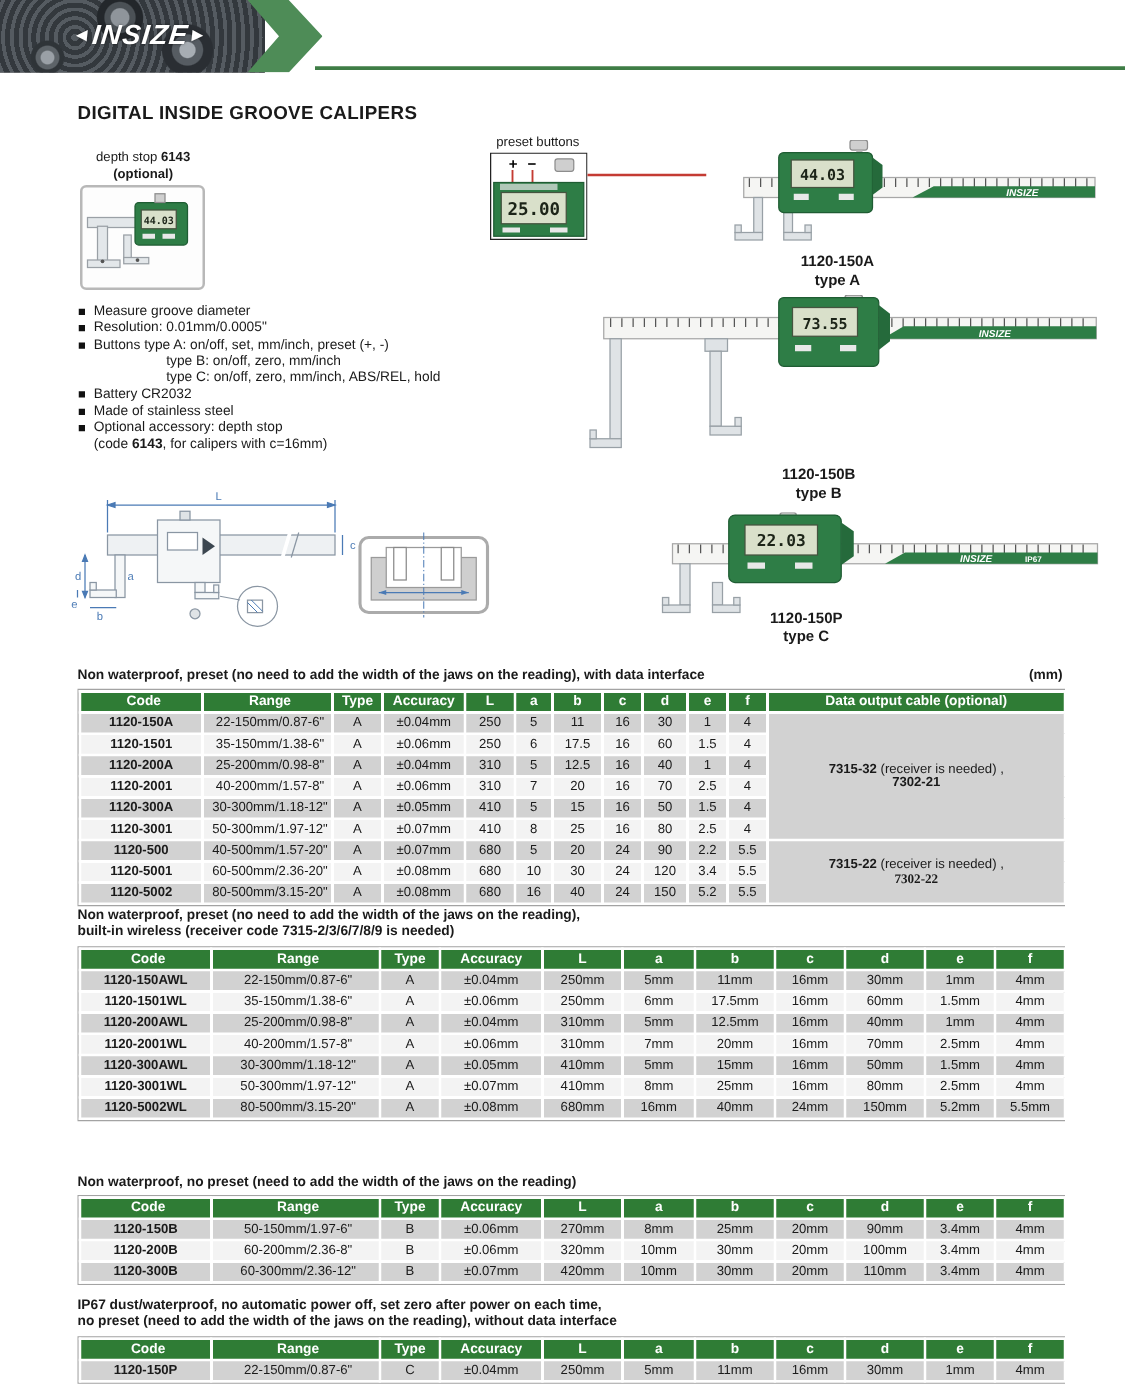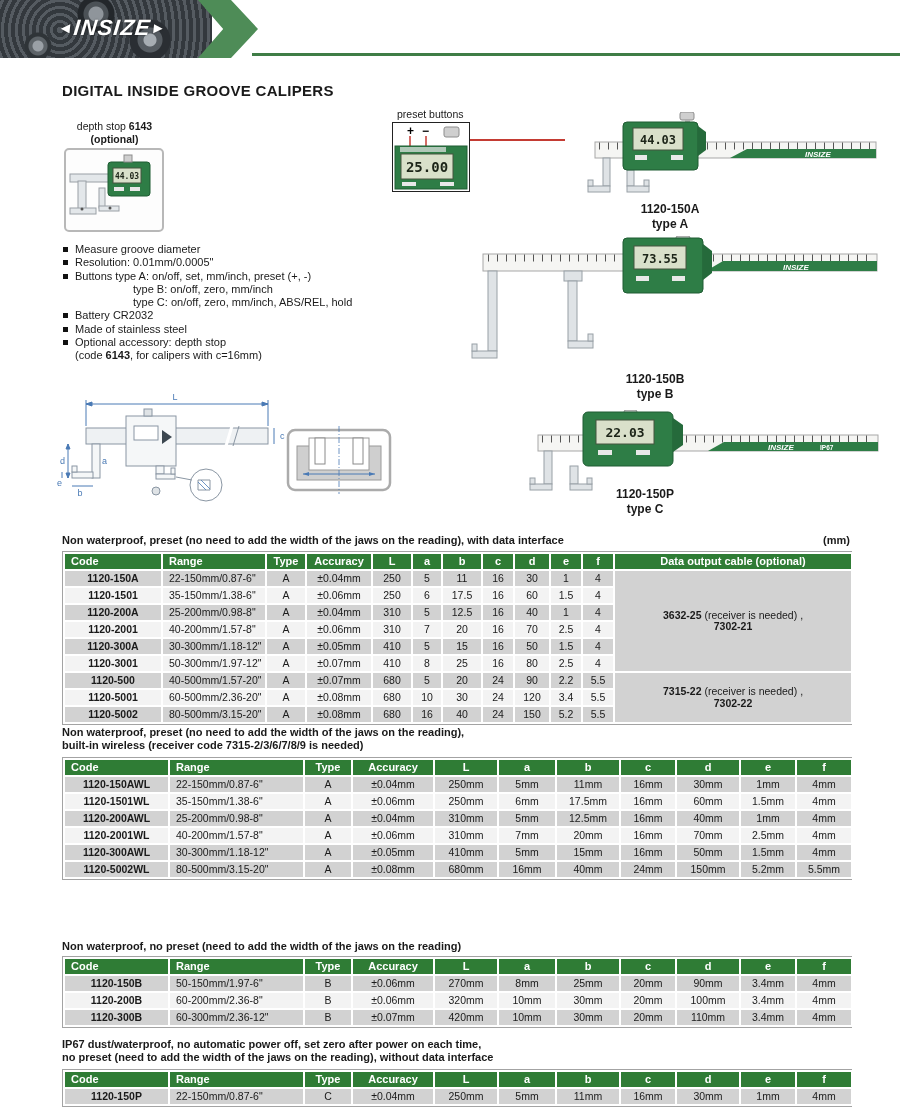--- a/index.html
+++ b/index.html
@@ -48,21 +48,21 @@
   .lbl-c{left:535px;top:487px;width:220px;}
 
   
   .tbl-title{position:absolute;left:62px;width:788px;font-size:11px;font-weight:bold;line-height:13px;display:flex;justify-content:space-between;}
   .tbl-title .lines{white-space:pre-line;}
   .tbl-wrap{position:absolute;left:62px;width:788px;border:1px solid #a3a3a3;}
   table.spec{border-collapse:collapse;table-layout:fixed;width:100%;font-size:10.5px;}
   table.spec th{background:#2f7c35;color:#fff;font-weight:bold;font-size:11px;}
   table.spec td,table.spec th{border:2px solid #fff;height:15px;padding:0 2px;text-align:center;
     line-height:1.05;white-space:nowrap;overflow:hidden;}
-  table.spec th.al,table.spec td.al{text-align:left;padding-left:6px;}
+  table.spec th.al,table.spec td.al{text-align:center;padding-left:6px;}
   table.spec td.code{font-weight:bold;}
   tr.r-even td{background:#d2d2d2;}
   tr.r-odd td{background:#f3f3f3;}
   td.cable{background:#d2d2d2 !important;vertical-align:middle;line-height:1.35;font-size:10.5px;}
   td.cable.g2{border-top:2px solid #555;}
   .t1{top:534px;} .w1{top:551px;}
   .t2{top:726px;} .w2{top:757px;}
   .t3{top:940px;} .w3{top:956px;}
   .t4{top:1038px;} .w4{top:1069px;}
 
@@ -304,21 +304,21 @@
             <td class="al">22-150mm/0.87-6"</td>
             <td>A</td>
             <td>±0.04mm</td>
             <td>250</td>
             <td>5</td>
             <td>11</td>
             <td>16</td>
             <td>30</td>
             <td>1</td>
             <td>4</td>
-            <td rowspan="6" class="cable"><span style="font-weight: bold;">3632-25</span><span> (receiver is needed) ,</span><br><span style="font-weight: bold;">7302-21</span></td>
+            <td rowspan="6" class="cable"><span style="font-weight: bold;">7315-32</span><span> (receiver is needed) ,</span><br><span style="font-weight: bold;">7302-21</span></td>
           </tr>
           <tr class="r-odd">
             <td class="code">1120-1501</td>
             <td class="al">35-150mm/1.38-6"</td>
             <td>A</td>
             <td>±0.06mm</td>
             <td>250</td>
             <td>6</td>
             <td>17.5</td>
             <td>16</td>
@@ -383,21 +383,21 @@
             <td class="al">40-500mm/1.57-20"</td>
             <td>A</td>
             <td>±0.07mm</td>
             <td>680</td>
             <td>5</td>
             <td>20</td>
             <td>24</td>
             <td>90</td>
             <td>2.2</td>
             <td>5.5</td>
-            <td rowspan="3" class="cable g2"><span style="font-weight: bold;">7315-22</span><span> (receiver is needed) ,</span><br><span style="font-weight: bold;">7302-22</span></td>
+            <td rowspan="3" class="cable g2"><span style="font-weight: bold;">7315-22</span><span> (receiver is needed) ,</span><br><span style="font-weight: bold; font-family: Liberation Serif, serif;">7302-22</span></td>
           </tr>
           <tr class="r-odd">
             <td class="code">1120-5001</td>
             <td class="al">60-500mm/2.36-20"</td>
             <td>A</td>
             <td>±0.08mm</td>
             <td>680</td>
             <td>10</td>
             <td>30</td>
             <td>24</td>
@@ -516,20 +516,33 @@
             <td>A</td>
             <td>±0.05mm</td>
             <td>410mm</td>
             <td>5mm</td>
             <td>15mm</td>
             <td>16mm</td>
             <td>50mm</td>
             <td>1.5mm</td>
             <td>4mm</td>
           </tr>
+          <tr class="r-odd">
+            <td class="code">1120-3001WL</td>
+            <td class="al">50-300mm/1.97-12"</td>
+            <td>A</td>
+            <td>±0.07mm</td>
+            <td>410mm</td>
+            <td>8mm</td>
+            <td>25mm</td>
+            <td>16mm</td>
+            <td>80mm</td>
+            <td>2.5mm</td>
+            <td>4mm</td>
+          </tr>
           <tr class="r-even">
             <td class="code">1120-5002WL</td>
             <td class="al">80-500mm/3.15-20"</td>
             <td>A</td>
             <td>±0.08mm</td>
             <td>680mm</td>
             <td>16mm</td>
             <td>40mm</td>
             <td>24mm</td>
             <td>150mm</td>

